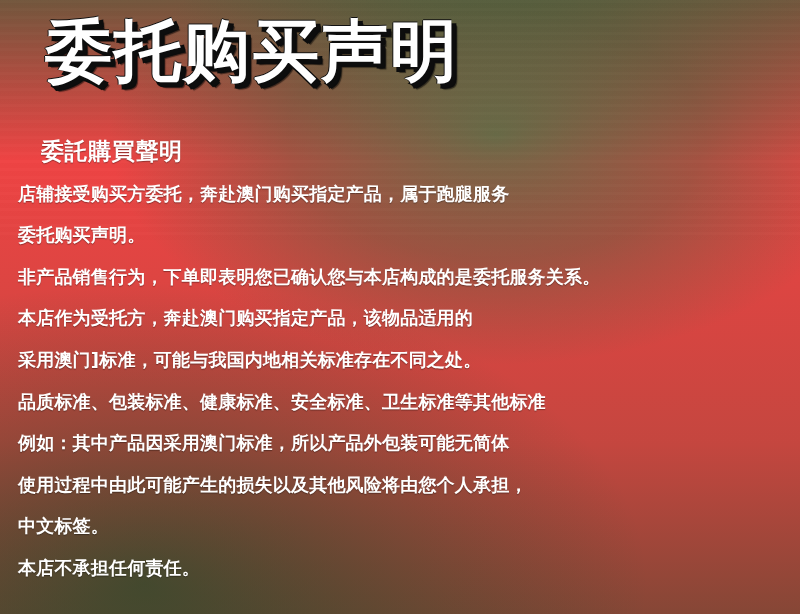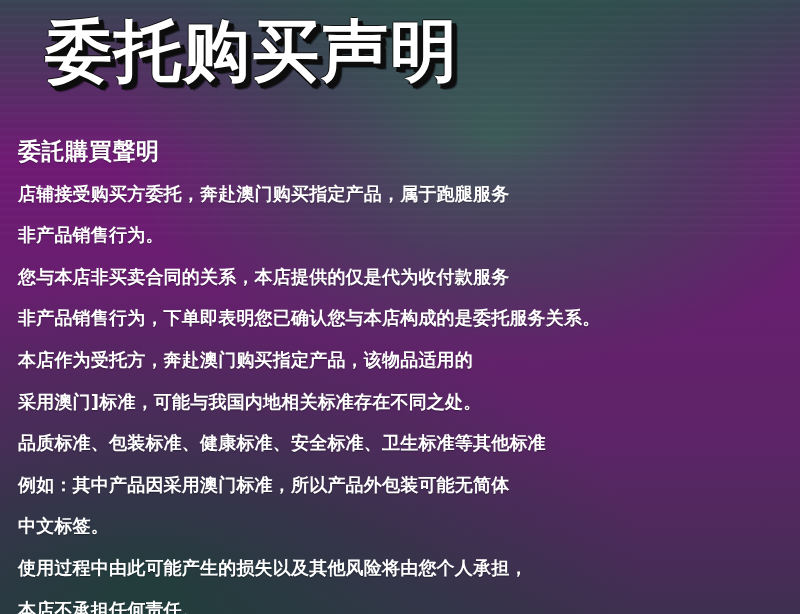--- a/index.html
+++ b/index.html
@@ -15,21 +15,21 @@
     background: #0a5e33;
   }
 
   
   .banner {
     position: relative;
     width: 800px;
     height: 614px;
     box-sizing: border-box;
     overflow: hidden;
-    background-color: #701a75;
+    background-color: #ef4444;
   }
 
   
   .bg-glow {
     position: absolute;
     inset: 0;
     background:
       radial-gradient(ellipse 62% 48% at 62% 22%,
                       rgba(34,128,74,0.62) 0%,
                       rgba(22,110,62,0.34) 42%,
@@ -100,43 +100,43 @@
     line-height: 41.6px;
     font-weight: 700;
     color: #ffffff;
     white-space: nowrap;
     letter-spacing: .2px;
     text-shadow: 0 1px 1px rgba(0,0,0,0.35);
   }
   .copy-line.heading-line {
     font-size: 23px;
     letter-spacing: .6px;
+    margin-left: 23px;
   }
 </style>
 </head>
 <body>
 
 <div class="banner">
 
   <div class="bg-glow"></div>
   <div class="bg-bands"></div>
 
   <div class="title-wrap">
     <h1 class="title">委托购买声明</h1>
   </div>
 
   <div class="body-copy">
     <div class="copy-line heading-line">委託購買聲明</div>
     <div class="copy-line">店辅接受购买方委托，奔赴澳门购买指定产品，属于跑腿服务</div>
-    <div class="copy-line">非产品销售行为。</div>
-    <div class="copy-line">您与本店非买卖合同的关系，本店提供的仅是代为收付款服务</div>
+    <div class="copy-line">委托购买声明。</div>
     <div class="copy-line">非产品销售行为，下单即表明您已确认您与本店构成的是委托服务关系。</div>
     <div class="copy-line">本店作为受托方，奔赴澳门购买指定产品，该物品适用的</div>
     <div class="copy-line">采用澳门]标准，可能与我国内地相关标准存在不同之处。</div>
     <div class="copy-line">品质标准、包装标准、健康标准、安全标准、卫生标准等其他标准</div>
     <div class="copy-line">例如：其中产品因采用澳门标准，所以产品外包装可能无简体</div>
+    <div class="copy-line">使用过程中由此可能产生的损失以及其他风险将由您个人承担，</div>
     <div class="copy-line">中文标签。</div>
-    <div class="copy-line">使用过程中由此可能产生的损失以及其他风险将由您个人承担，</div>
     <div class="copy-line">本店不承担任何责任。</div>
 
   </div>
 
 </div>
 
 </body></html>

